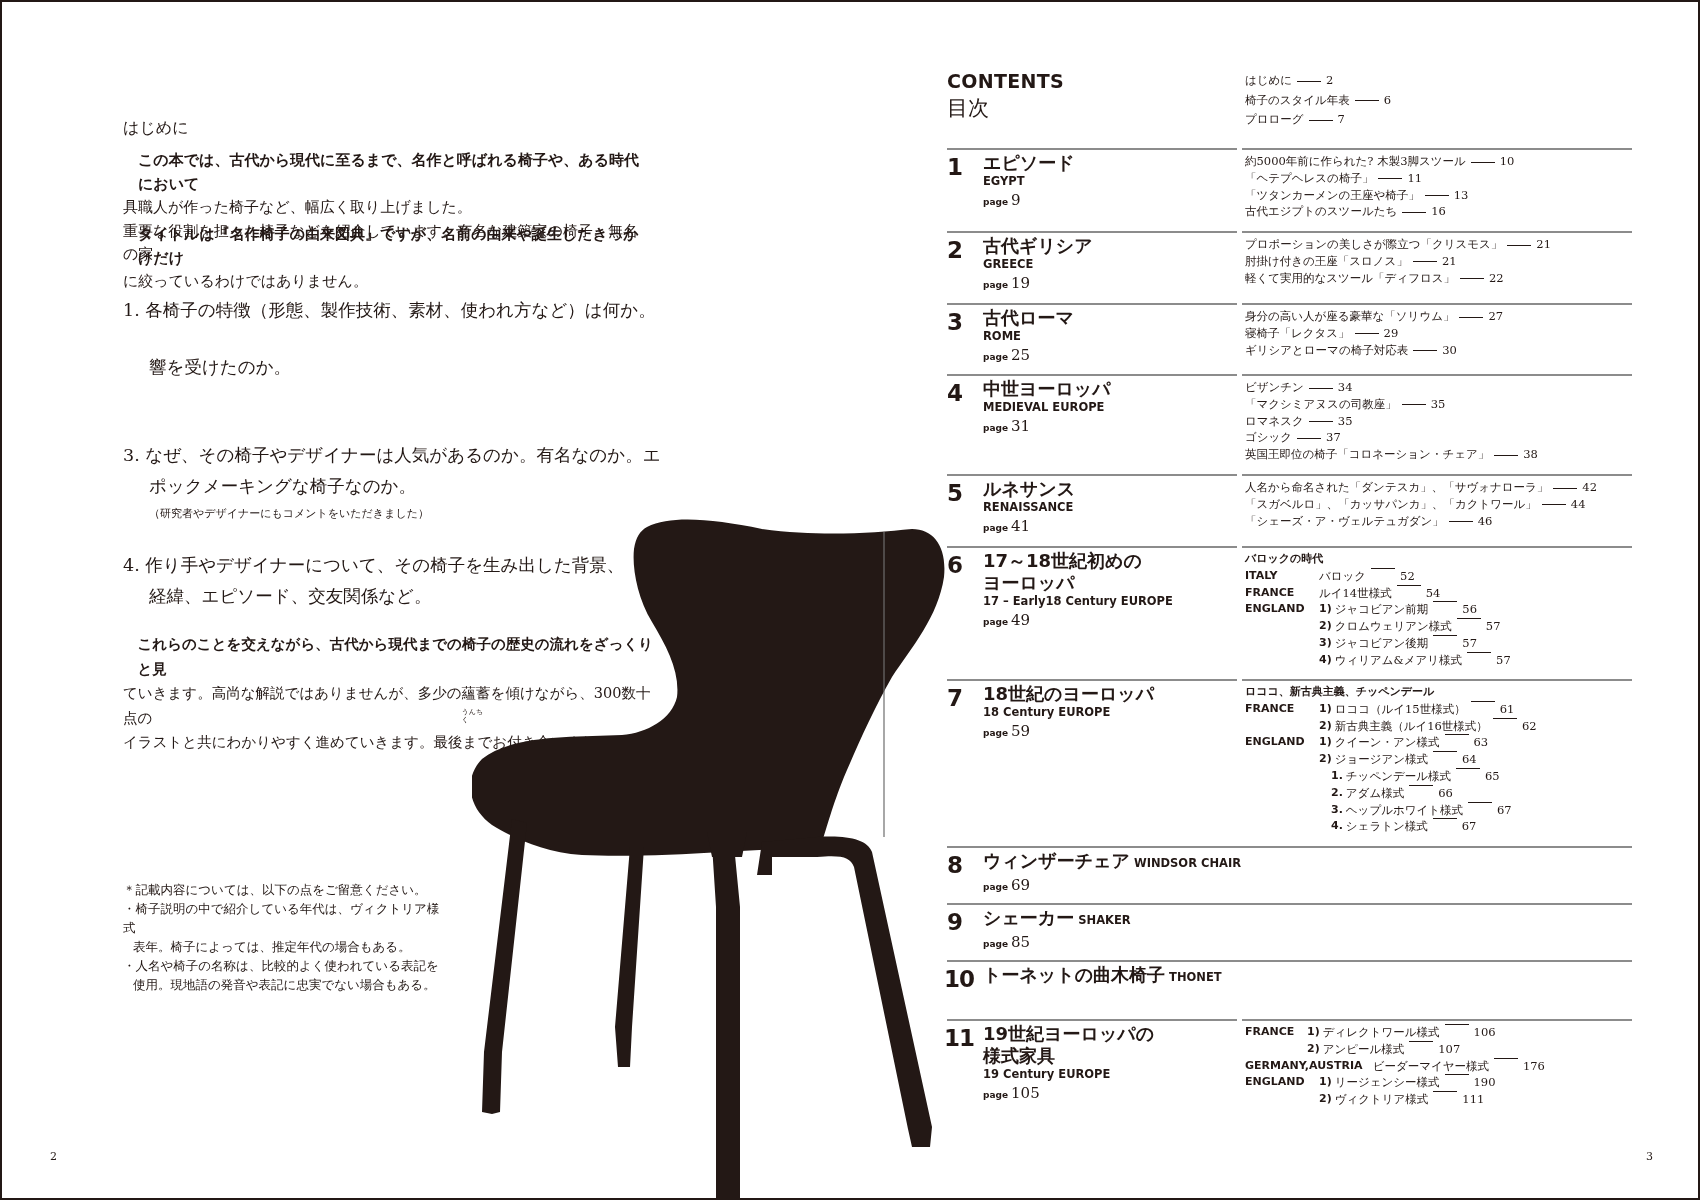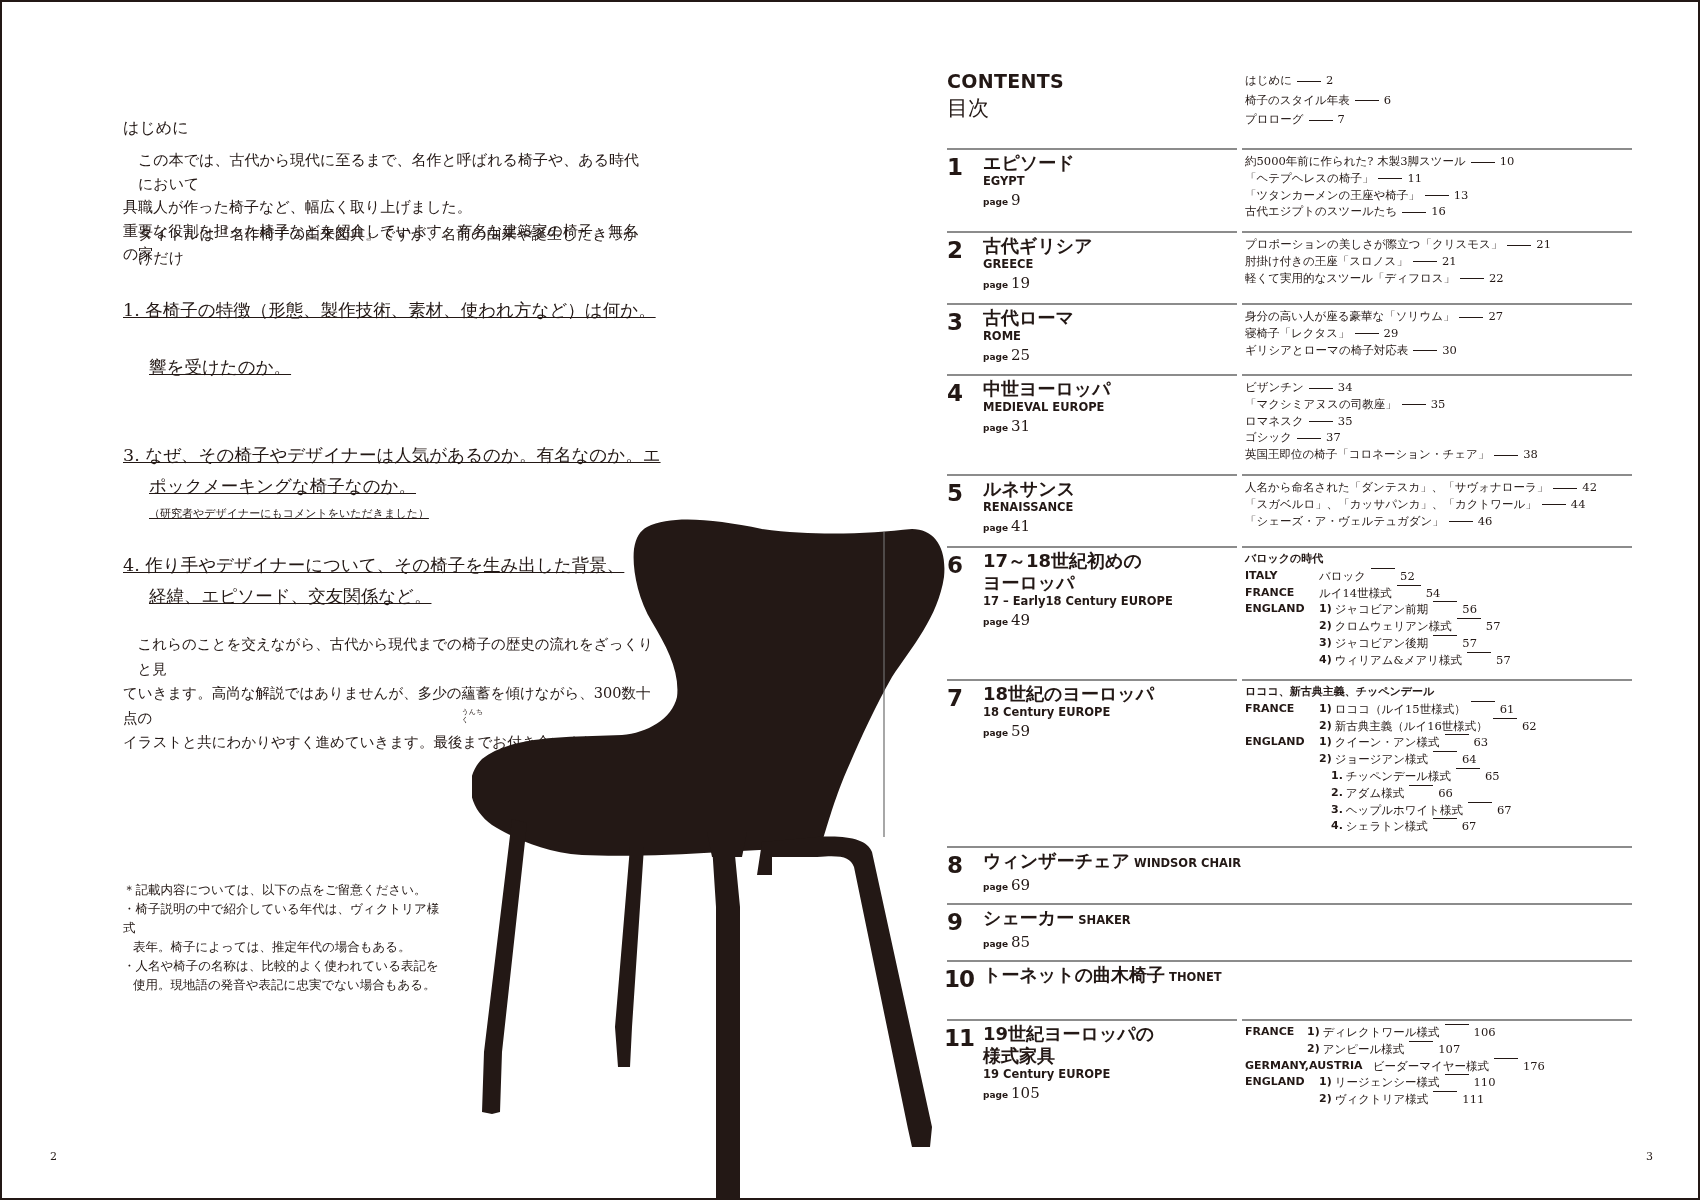--- a/index.html
+++ b/index.html
@@ -3,24 +3,24 @@
 <meta charset="utf-8">
 <style>
   * { box-sizing: border-box; margin: 0; padding: 0; }
   html, body { width: 1700px; height: 1200px; background: #ffffff; overflow: hidden; }
   body { position: relative; color: #231815; font-family: "DejaVu Serif", "Liberation Serif", serif; }
   .spread { position: absolute; left: 0; top: 0; width: 1700px; height: 1200px; border: 2px solid #231815; background: #fff; }
 
   
   .intro-title { position: absolute; left: 121px; top: 116px; font-size: 16px; }
   .para { position: absolute; left: 121px; font-size: 15px; line-height: 23.5px; width: 520px; }
-  .para .indent { padding-left: 1em; }
+  .para .indent { padding-left: 1em; font-weight: bold; }
   .p1 { top: 147px; }
   .p2 { top: 221px; }
-  .list { position: absolute; left: 121px; font-size: 17.5px; line-height: 31px; width: 540px; text-decoration: underline; }
+  .list { position: absolute; left: 121px; font-size: 17.5px; line-height: 31px; width: 540px; }
   .list .cont { padding-left: 26px; }
   .list .note { padding-left: 26px; font-size: 11px; line-height: 24px; }
   .l1 { top: 293px; }
   .l2 { top: 350px; }
   .l3 { top: 438px; }
   .l4 { top: 548px; }
   .p3 { top: 630px; font-size: 14.5px; line-height: 24.5px; width: 540px; }
   .ruby-wrap { position: relative; display: inline-block; }
   .ruby-wrap .rt { position: absolute; left: 0; right: 4px; top: -9px; font-size: 7px; text-align: left; line-height: 8px; margin-top: 36px; }
   .notes { position: absolute; left: 121px; top: 878px; font-size: 12.5px; line-height: 19px; width: 320px; }
@@ -67,20 +67,21 @@
   <div>
     <div class="intro-title">はじめに</div>
 
     <div class="para p1">
       <div class="indent">この本では、古代から現代に至るまで、名作と呼ばれる椅子や、ある時代において</div>
       <div>具職人が作った椅子など、幅広く取り上げました。</div>
       <div>重要な役割を担った椅子などを紹介しています。有名な建築家の椅子、無名の家</div>
     </div>
     <div class="para p2">
       <div class="indent">タイトルは『名作椅子の由来図典』ですが、名前の由来や誕生したきっかけだけ</div>
+      <div>に絞っているわけではありません。</div>
     </div>
 
     <div class="list l1">
       <div>1. 各椅子の特徴（形態、製作技術、素材、使われ方など）は何か。</div>
     </div>
     <div class="list l2">
       <div class="cont">響を受けたのか。</div>
     </div>
     <div class="list l3">
       <div>3. なぜ、その椅子やデザイナーは人気があるのか。有名なのか。エ</div>
@@ -392,21 +393,21 @@
             <span class="country wide">GERMANY,AUSTRIA</span>
             <span>ビーダーマイヤー様式</span>
             <span class="dash"></span>
             <span>176</span>
           </div>
         <div class="row">
             <span class="country" style="width:74px;">ENGLAND</span>
             <span class="item-num">1)</span>
             <span>リージェンシー様式</span>
             <span class="dash"></span>
-            <span>110</span>
+            <span>190</span>
           </div>
         <div class="row lvl2">
             <span class="item-num">2)</span>
             <span>ヴィクトリア様式</span>
             <span class="dash"></span>
             <span>111</span>
           </div>
       </div>
     </div>
 

